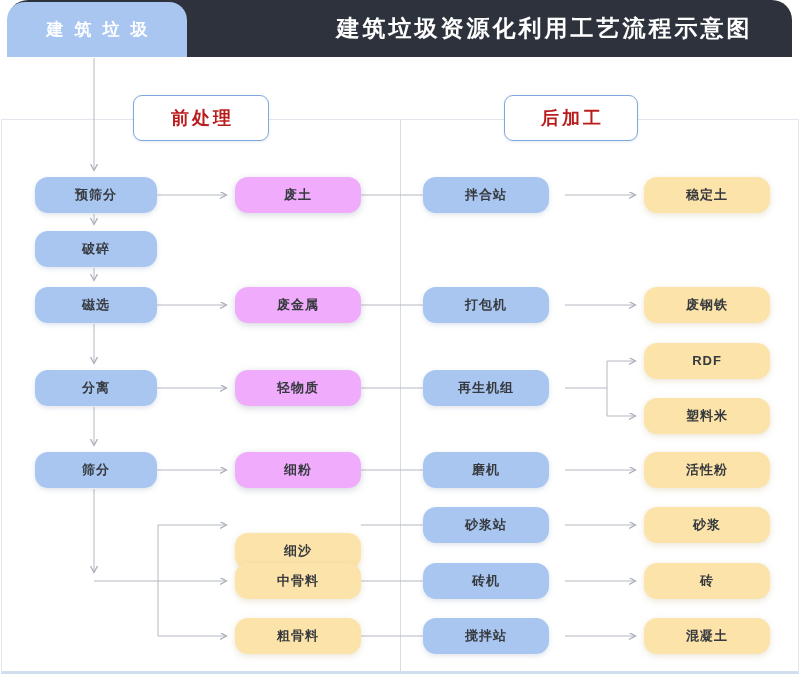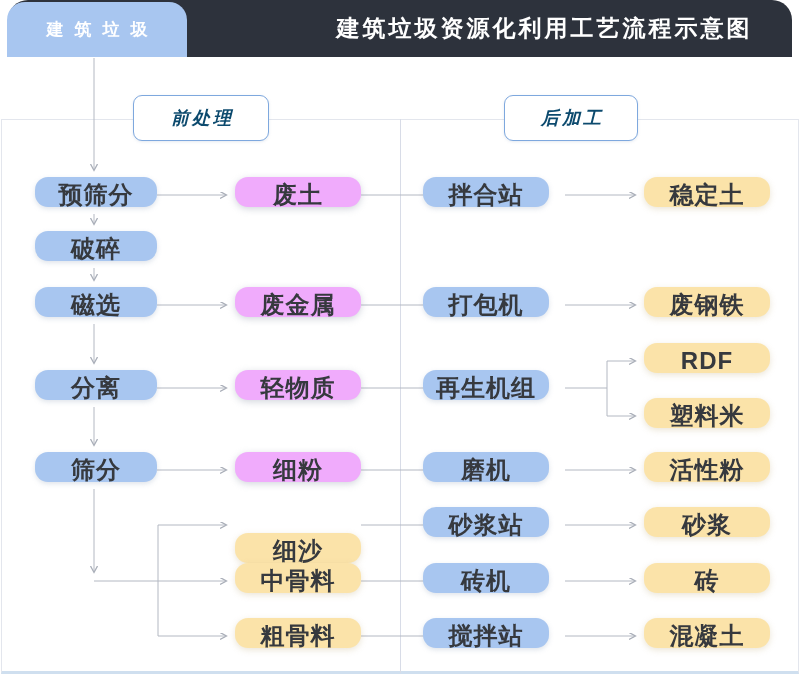--- a/index.html
+++ b/index.html
@@ -33,32 +33,31 @@
     background:transparent;
   }
   .panel-divider{
     position:absolute;left:400px;top:119px;width:1px;height:554px;
     background:#d8dce7;
   }
   .section-label{
     position:absolute;top:95px;height:44px;z-index:3;
     background:#ffffff;border:1px solid #7ea8de;border-radius:9px;
     display:flex;align-items:center;justify-content:center;
-    color:#0c4a6e;font-size:18px;font-weight:bold;
+    color:#b91c1c;font-size:18px;font-weight:bold;
     letter-spacing:3px;text-indent:3px;white-space:nowrap;
     box-shadow:0 1px 3px rgba(150,170,200,.25);
-    font-style:italic;
   }
   .section-pre{left:133px;width:134px;}
   .section-post{left:504px;width:132px;}
   
   .node{
-    position:absolute;height:30px;line-height:36px;z-index:2;
+    position:absolute;height:36px;line-height:36px;z-index:2;
     text-align:center;border-radius:13px;
-    font-size:24px;font-weight:600;color:#36393e;
+    font-size:13px;font-weight:600;color:#36393e;
     letter-spacing:1px;white-space:nowrap;
   }
   .process{background:#a8c6f0;box-shadow:0 2px 5px rgba(150,165,190,.30);}
   .material{background:#f0abfc;box-shadow:0 2px 7px rgba(158,165,180,.45);}
   .product{background:#fbe3a9;box-shadow:0 2px 6px rgba(190,170,120,.30);}
   .c1{left:35px;width:122px;}
   .c2{left:235px;width:126px;}
   .c3{left:423px;width:126px;}
   .c4{left:644px;width:126px;}
   

